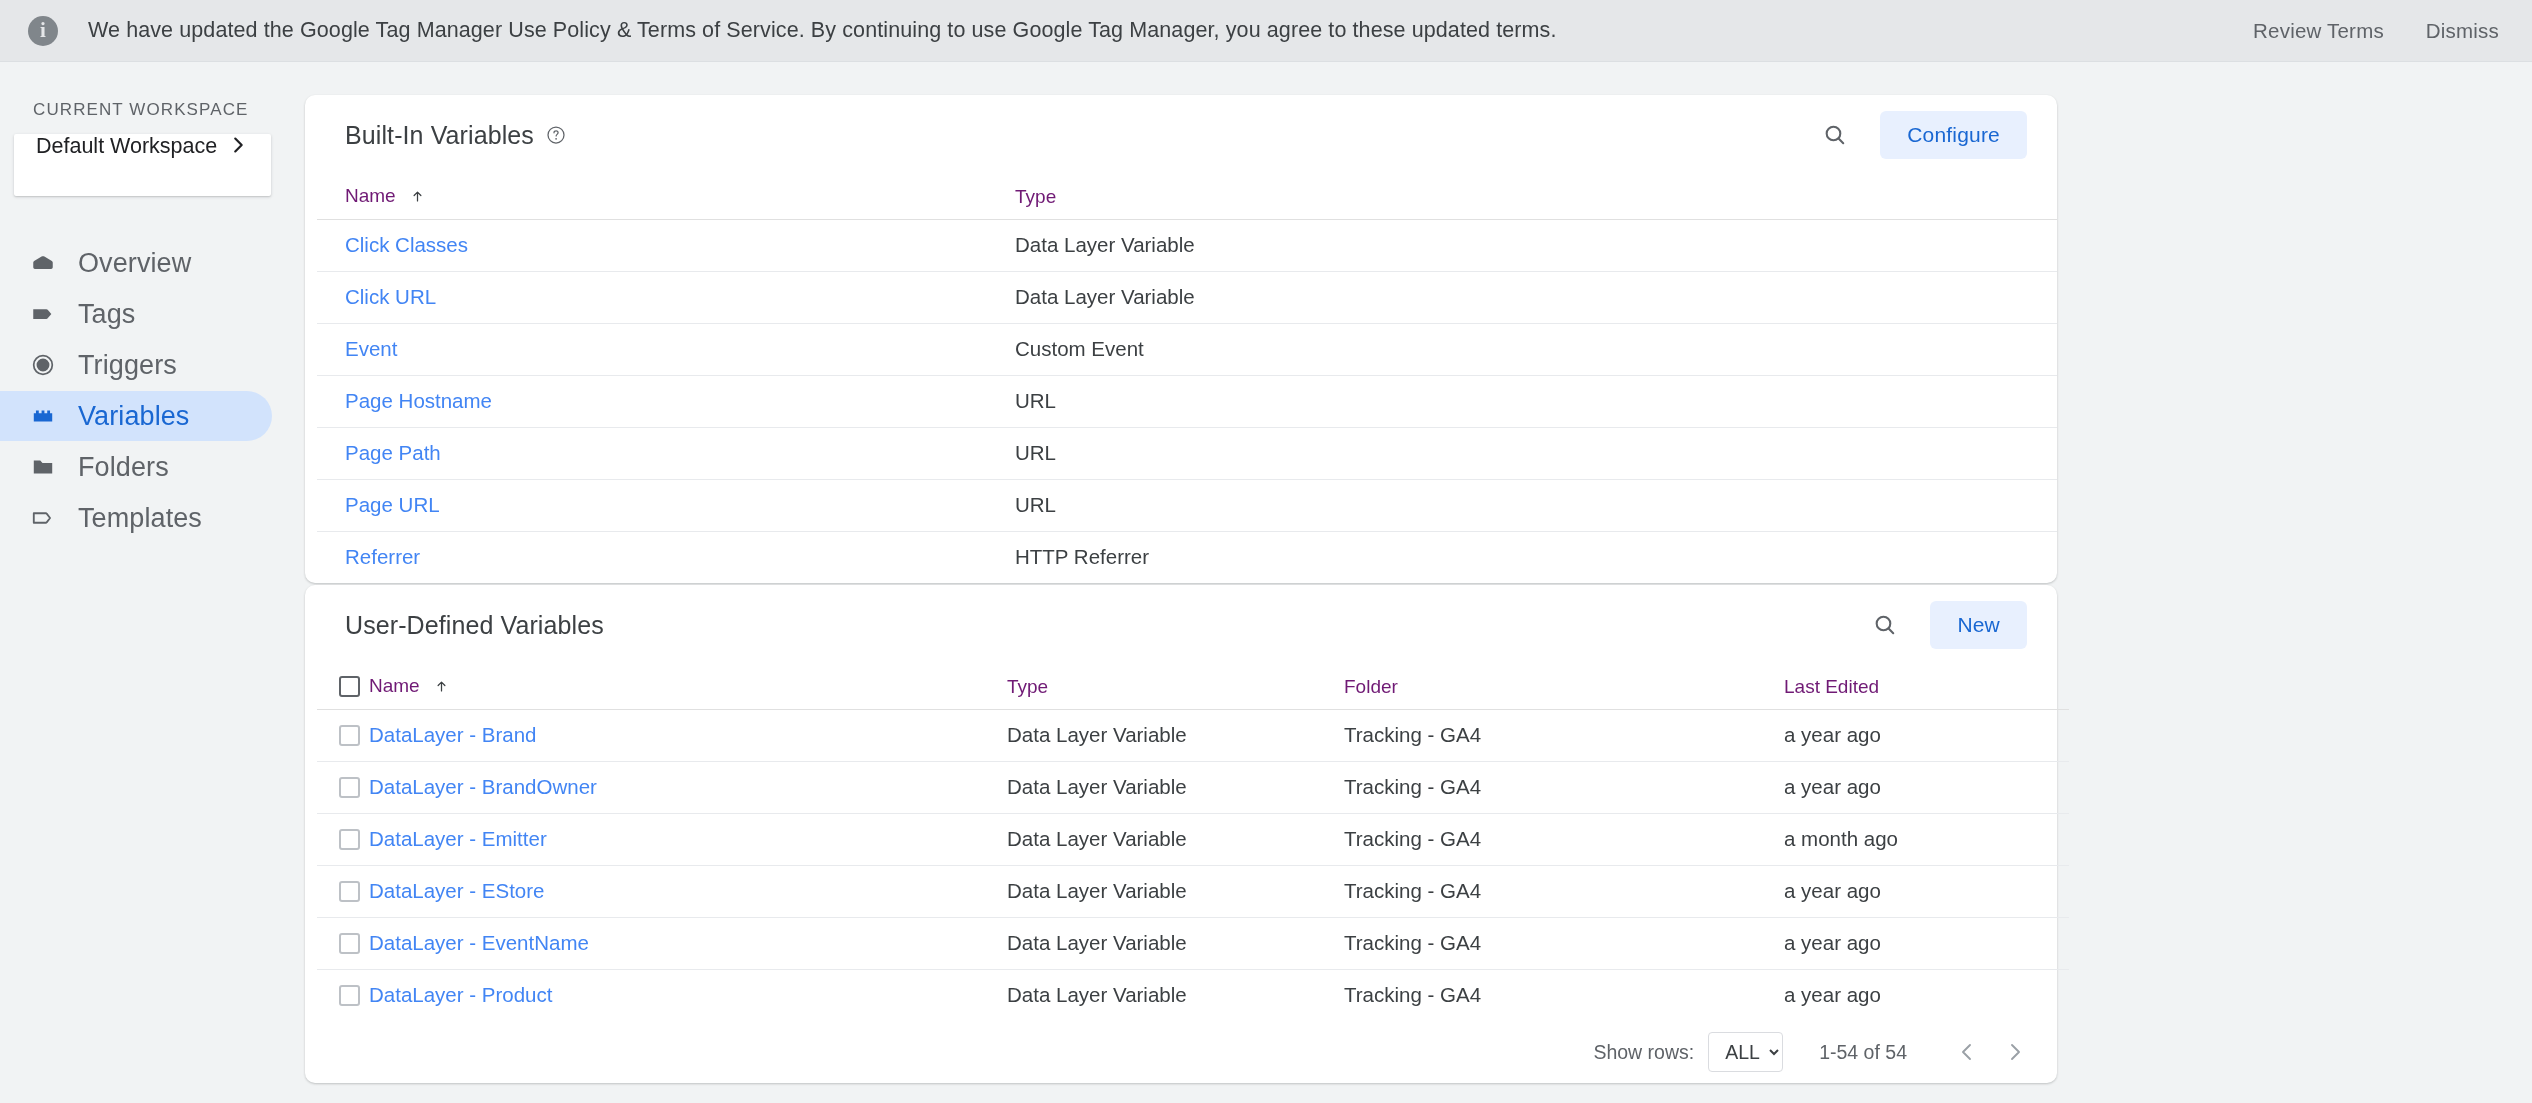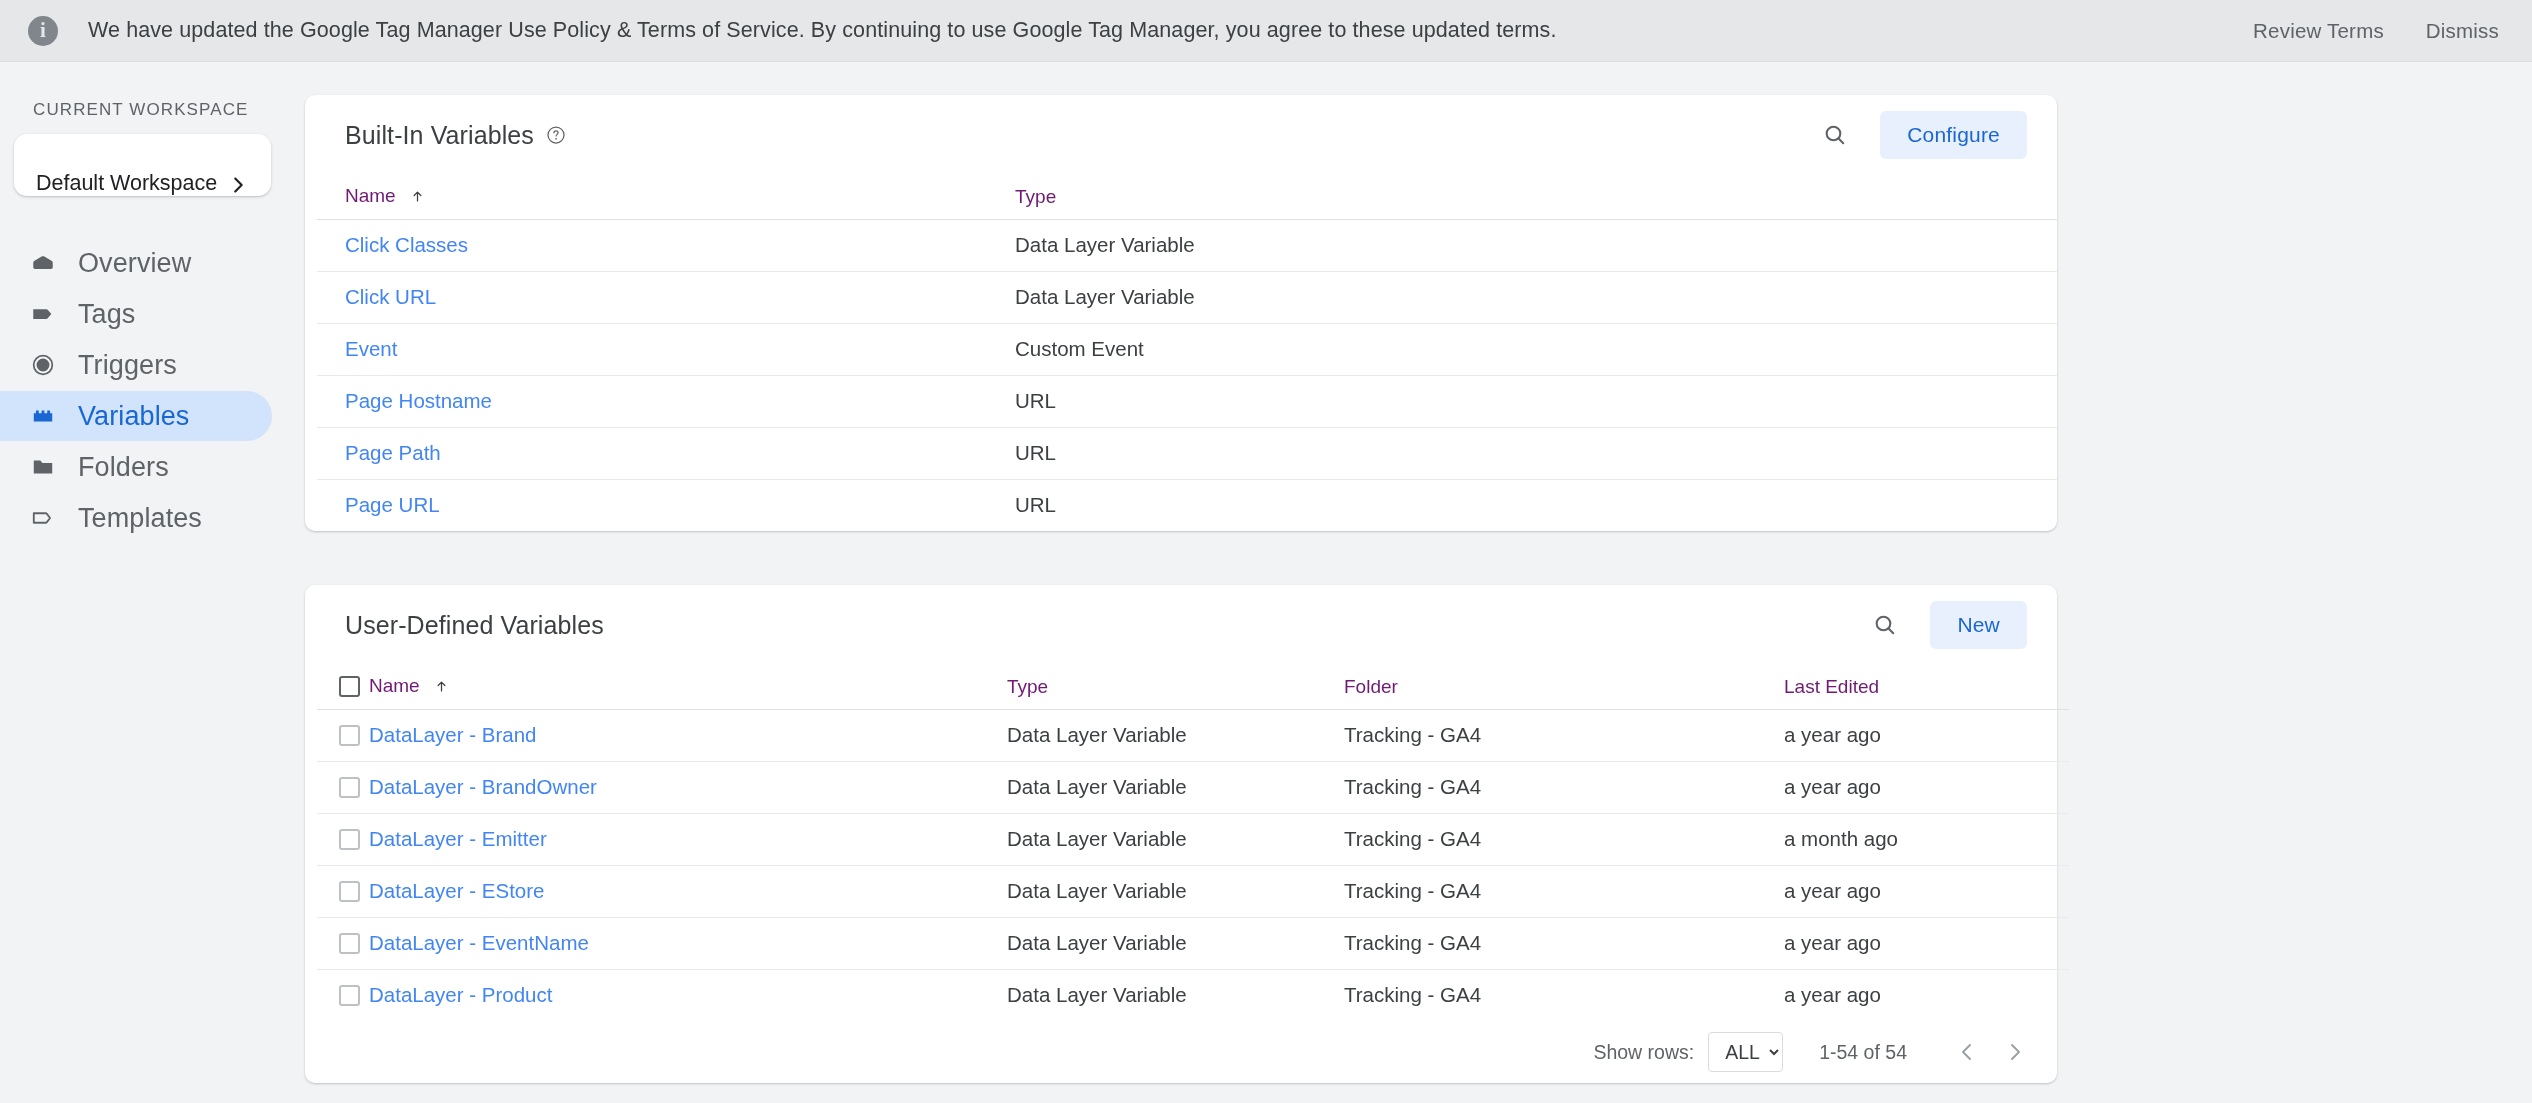--- a/index.html
+++ b/index.html
@@ -55,23 +55,23 @@
   .workspace-label {
     margin: 38px 0 0 33px;
     font-size: 17px; font-weight: 500;
     letter-spacing: 1.1px;
     color: #5f6368;
   }
   .workspace-card {
     margin: 14px 0 0 14px;
     width: 257px; height: 62px;
     background: #ffffff;
-    border-radius: 13px;
+    border-radius: 2px;
     box-shadow: 0 1px 3px rgba(60,64,67,0.22), 0 1px 1px rgba(60,64,67,0.08);
-    display: flex; align-items: flex-end;
+    display: flex; align-items: flex-start;
     cursor: pointer;
   }
   .workspace-name {
     margin-left: 22px;
     font-size: 21.5px;
     color: #202124;
   }
   .workspace-chevron {
     margin-left: auto; margin-right: 22px;
     display: flex; align-items: center;
@@ -361,20 +361,24 @@
           <td class="c-name"><span class="link">Page Hostname</span></td>
           <td class="c-type">URL</td>
         </tr>
         <tr>
           <td class="c-name"><span class="link">Page Path</span></td>
           <td class="c-type">URL</td>
         </tr>
         <tr>
           <td class="c-name"><span class="link">Page URL</span></td>
           <td class="c-type">URL</td>
+        </tr>
+        <tr>
+          <td class="c-name"><span class="link">Referrer</span></td>
+          <td class="c-type">HTTP Referrer</td>
         </tr>
       </tbody>
     </table>
   </div>
 
   <div class="card" id="userdefined-card">
     <div class="card-head">
       <span class="card-title">User-Defined Variables</span>
       <span class="head-spacer"></span>
       <span class="icon-btn">

